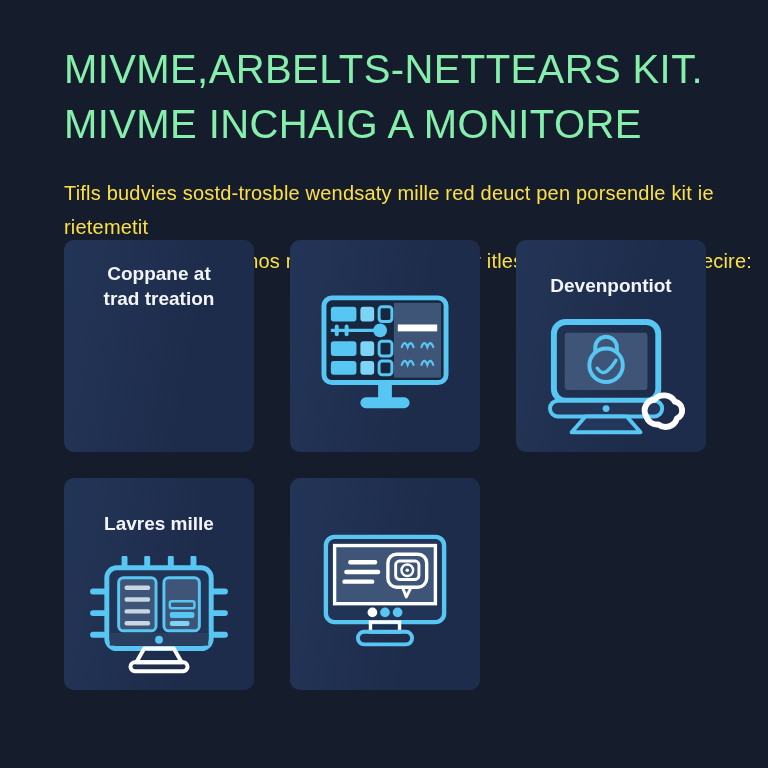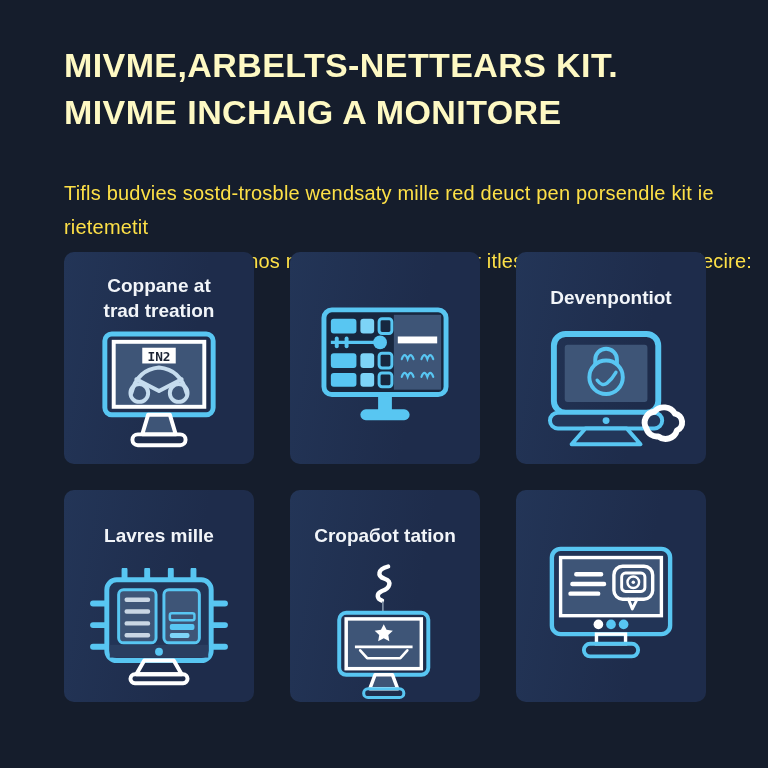--- a/index.html
+++ b/index.html
@@ -4,30 +4,30 @@
 <style>
   html,body { margin:0; padding:0; }
   body {
     width:768px; height:768px;
     background:#151d2c;
     font-family:"Liberation Sans", sans-serif;
     position:relative; overflow:hidden;
   }
   .title {
     position:absolute; left:64px; top:42px;
-    color:#fef9c3; font-size:34px; font-weight:700;
+    color:#86efac; font-size:40px; font-weight:400;
     line-height:1.38; letter-spacing:0.4px;
   }
   .subtitle {
     position:absolute; left:64px; top:176px;
     color:#fde047; font-size:20px; font-weight:400;
     line-height:1.7; white-space:pre-line; letter-spacing:0.2px;
   }
   .grid {
-    position:absolute; left:64px; top:252px;
+    position:absolute; left:64px; top:240px;
     display:grid; grid-template-columns:repeat(3,190px);
     grid-auto-rows:212px; column-gap:36px; row-gap:26px;
   }
   .card {
     background:linear-gradient(100deg,#233557 0%,#1e2c4b 65%);
     border-radius:10px;
     display:flex; flex-direction:column; align-items:center;
     padding-top:20px; box-sizing:border-box;
   }
   .card-title {
@@ -51,36 +51,20 @@
   </div>
 
   <div class="subtitle">Tifls budvies sostd-trosble wendsaty mille red deuct pen porsendle kit ie rietemetit
 gested ketter joustionos ne whefes wer neteer itles on ōC pipss sigia decire:</div>
 
   <div class="grid">
 
     <div class="card">
       <div class="card-title">Coppane at
 trad treation</div>
-      <div class="icon-wrap">
-        <svg width="150" height="128" viewBox="0 0 150 130">
-          <rect x="20" y="4" width="110" height="82" rx="7" fill="none" stroke="#58c6f2" stroke-width="5"></rect>
-          <rect x="29" y="12" width="92" height="66" fill="#3e5577" stroke="#ffffff" stroke-width="4"></rect>
-          <rect x="58" y="18" width="34" height="16" fill="#ffffff"></rect>
-          <text x="75" y="31" font-size="13" font-weight="bold" fill="#1b2435" text-anchor="middle" font-family="'DejaVu Sans Mono', monospace">IN2</text>
-          <g fill="none" stroke="#c6dcee" stroke-width="4" stroke-linecap="round" stroke-linejoin="round">
-            <path d="M47,64 Q53,40 75,38 Q97,40 103,64"></path>
-            <path d="M52,50 L75,62 L98,50"></path>
-            <circle cx="55" cy="64" r="9"></circle>
-            <circle cx="95" cy="64" r="9"></circle>
-          </g>
-          <path d="M64,86 h22 l6,20 h-34 z" fill="#3e5577" stroke="#ffffff" stroke-width="4" stroke-linejoin="round"></path>
-          <rect x="48" y="106" width="54" height="11" rx="5.5" fill="none" stroke="#ffffff" stroke-width="4"></rect>
-        </svg>
-      </div>
     </div>
 
     <div class="card">
       <div class="icon-wrap">
         <svg width="150" height="128" viewBox="0 0 150 130">
           <rect x="13" y="6" width="124" height="86" rx="8" fill="#17273f" stroke="#58c6f2" stroke-width="5"></rect>
           <rect x="84" y="11" width="48" height="76" fill="#3e5577"></rect>
           <g fill="#58c6f2">
             <rect x="20" y="15" width="26" height="15" rx="3"></rect>
             <rect x="50" y="15" width="14" height="15" rx="3" fill="#7dd4f7"></rect>
@@ -161,36 +145,20 @@
           <rect x="86" y="46" width="25" height="7" rx="2" fill="none" stroke="#58c6f2" stroke-width="2.5"></rect>
           <rect x="86" y="57" width="25" height="6" rx="2" fill="#58c6f2"></rect>
           <rect x="86" y="66" width="20" height="5" rx="2" fill="#7dd4f7"></rect>
           <circle cx="75" cy="85" r="4" fill="#58c6f2"></circle>
           <path d="M60,94 h30 l8,14 h-46 z" fill="none" stroke="#ffffff" stroke-width="4" stroke-linejoin="round"></path>
           <rect x="46" y="108" width="58" height="9" rx="4.5" fill="none" stroke="#ffffff" stroke-width="4"></rect>
         </svg>
       </div>
     </div>
 
-    <div class="card">
-      <div class="card-title">Cropaбot tation</div>
-      <div class="icon-wrap">
-        <svg width="131" height="138" viewBox="0 0 150 158">
-          <path d="M78,4 c-12,3 -13,11 -4,14 c9,3 6,11 -3,14 c-7,3 -6,9 0,11" fill="none" stroke="#ffffff" stroke-width="5" stroke-linecap="round"></path>
-          <line x1="72" y1="44" x2="72" y2="57" stroke="#7c8da3" stroke-width="2"></line>
-          <rect x="22" y="57" width="102" height="71" rx="8" fill="none" stroke="#58c6f2" stroke-width="4.5"></rect>
-          <rect x="30" y="64" width="86" height="57" fill="#3e5577" stroke="#ffffff" stroke-width="4"></rect>
-          <path d="M73,70 l3.2,6.5 7.2,1 -5.2,5 1.2,7.1 -6.4,-3.4 -6.4,3.4 1.2,-7.1 -5.2,-5 7.2,-1 z" fill="#ffffff"></path>
-          <line x1="40" y1="96" x2="106" y2="96" stroke="#ffffff" stroke-width="3"></line>
-          <path d="M46,100 l8,9 h38 l8,-9" fill="none" stroke="#ffffff" stroke-width="3" stroke-linecap="round" stroke-linejoin="round"></path>
-          <path d="M63,128 h20 l6,16 h-32 z" fill="#3e5577" stroke="#ffffff" stroke-width="4" stroke-linejoin="round"></path>
-          <rect x="50" y="144" width="46" height="10" rx="5" fill="none" stroke="#58c6f2" stroke-width="3.5"></rect>
-        </svg>
-      </div>
-    </div>
 
     <div class="card">
       <div class="icon-wrap">
         <svg width="150" height="126" viewBox="0 0 150 130">
           <rect x="14" y="6" width="122" height="88" rx="9" fill="#223456" stroke="#58c6f2" stroke-width="4.5"></rect>
           <rect x="23" y="15" width="104" height="60" fill="#3e5577" stroke="#ffffff" stroke-width="3.5"></rect>
           <g fill="#ffffff">
             <rect x="37" y="30" width="30" height="4.5" rx="2"></rect>
             <rect x="33" y="40" width="37" height="4.5" rx="2"></rect>
             <rect x="31" y="50" width="33" height="4.5" rx="2"></rect>

